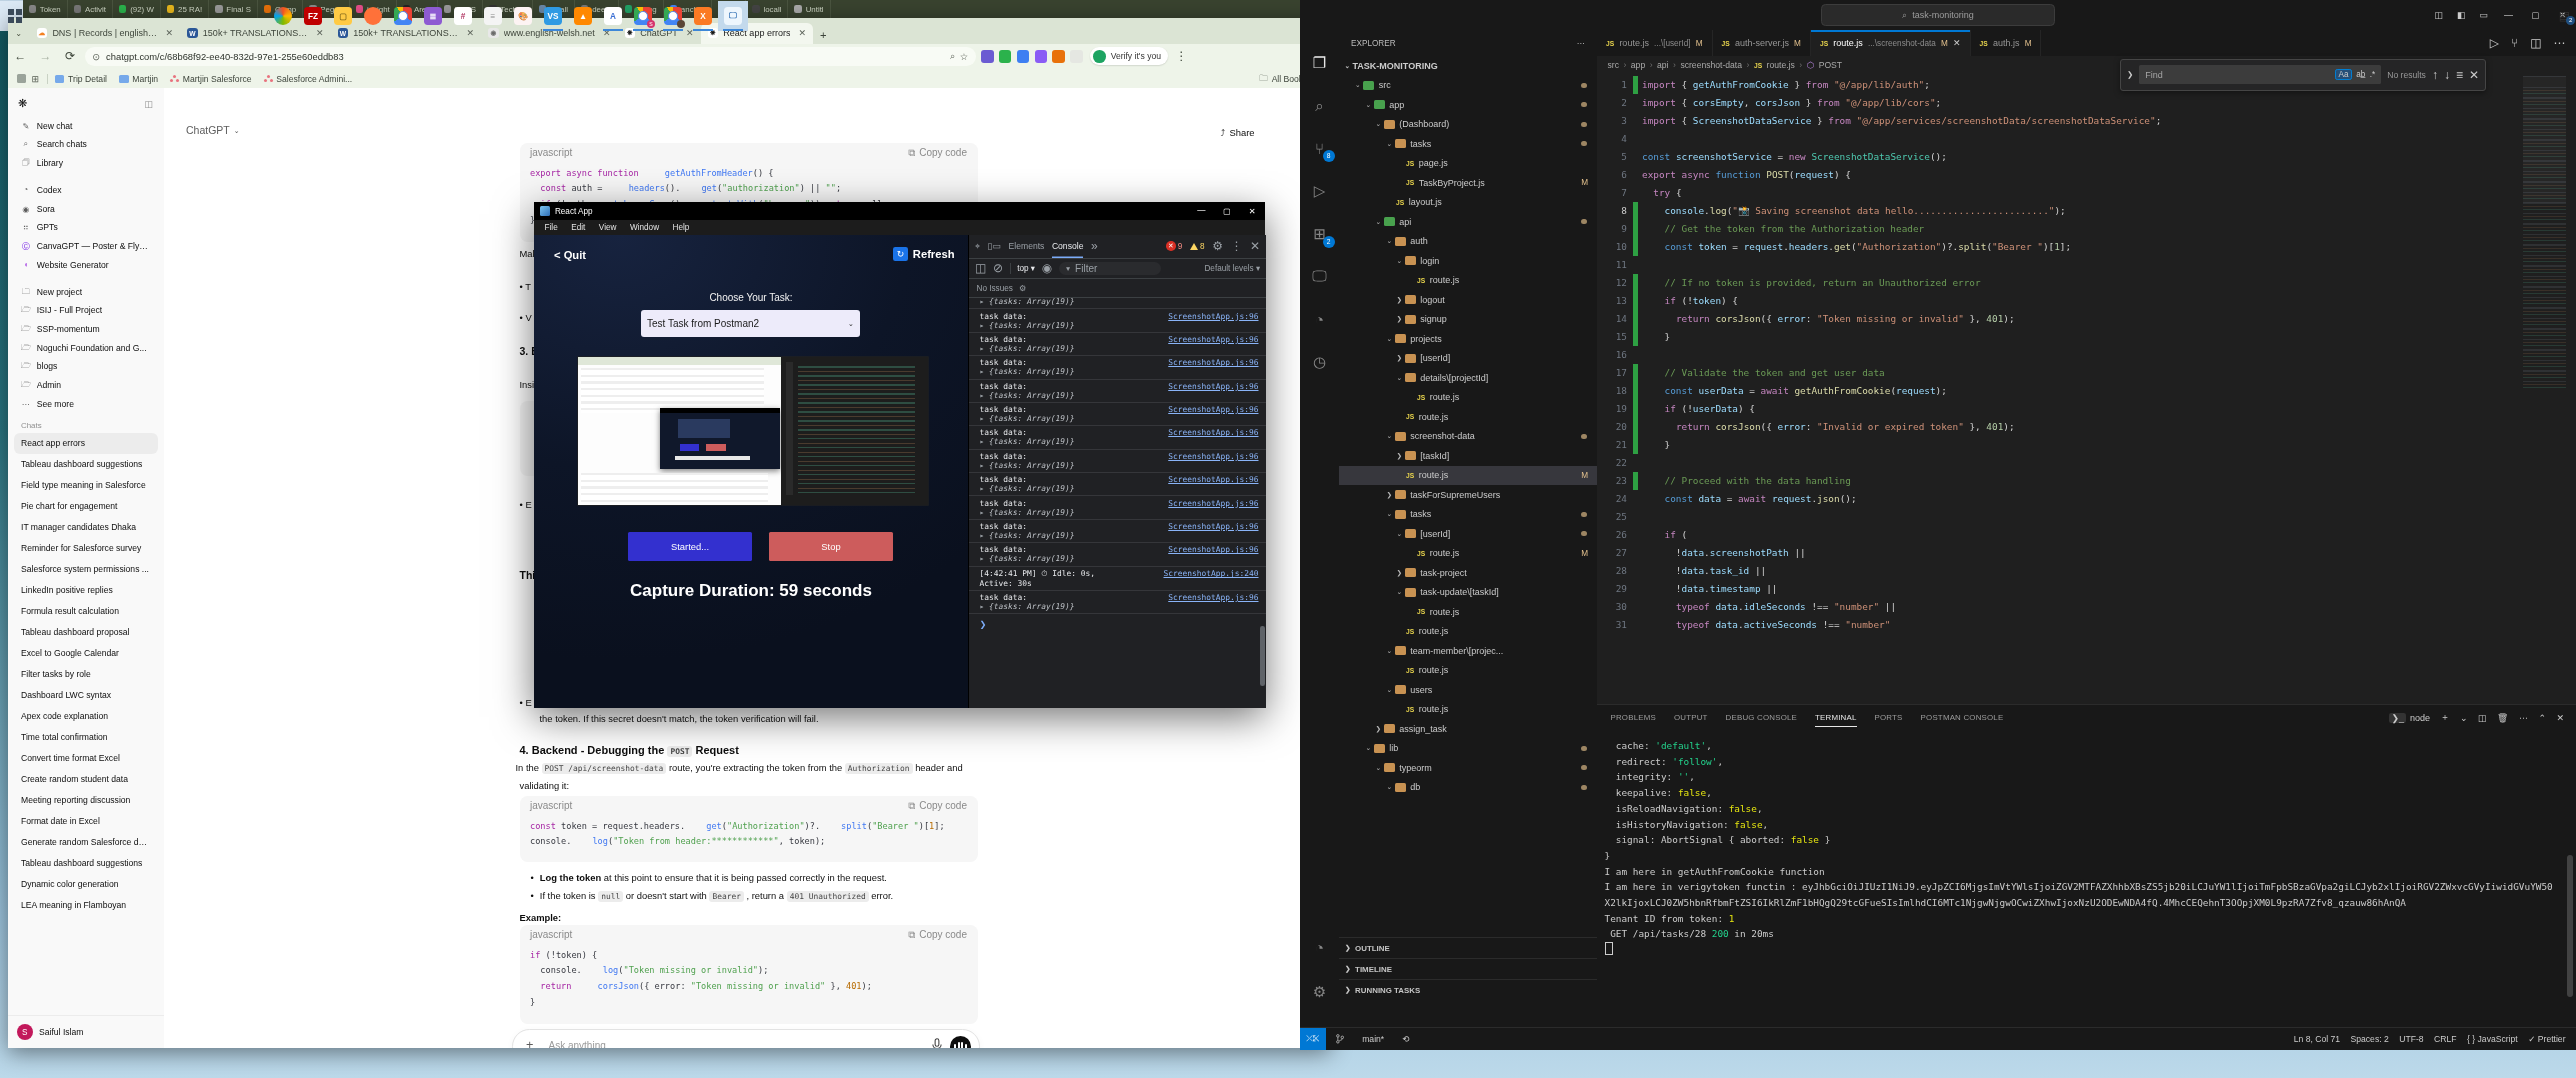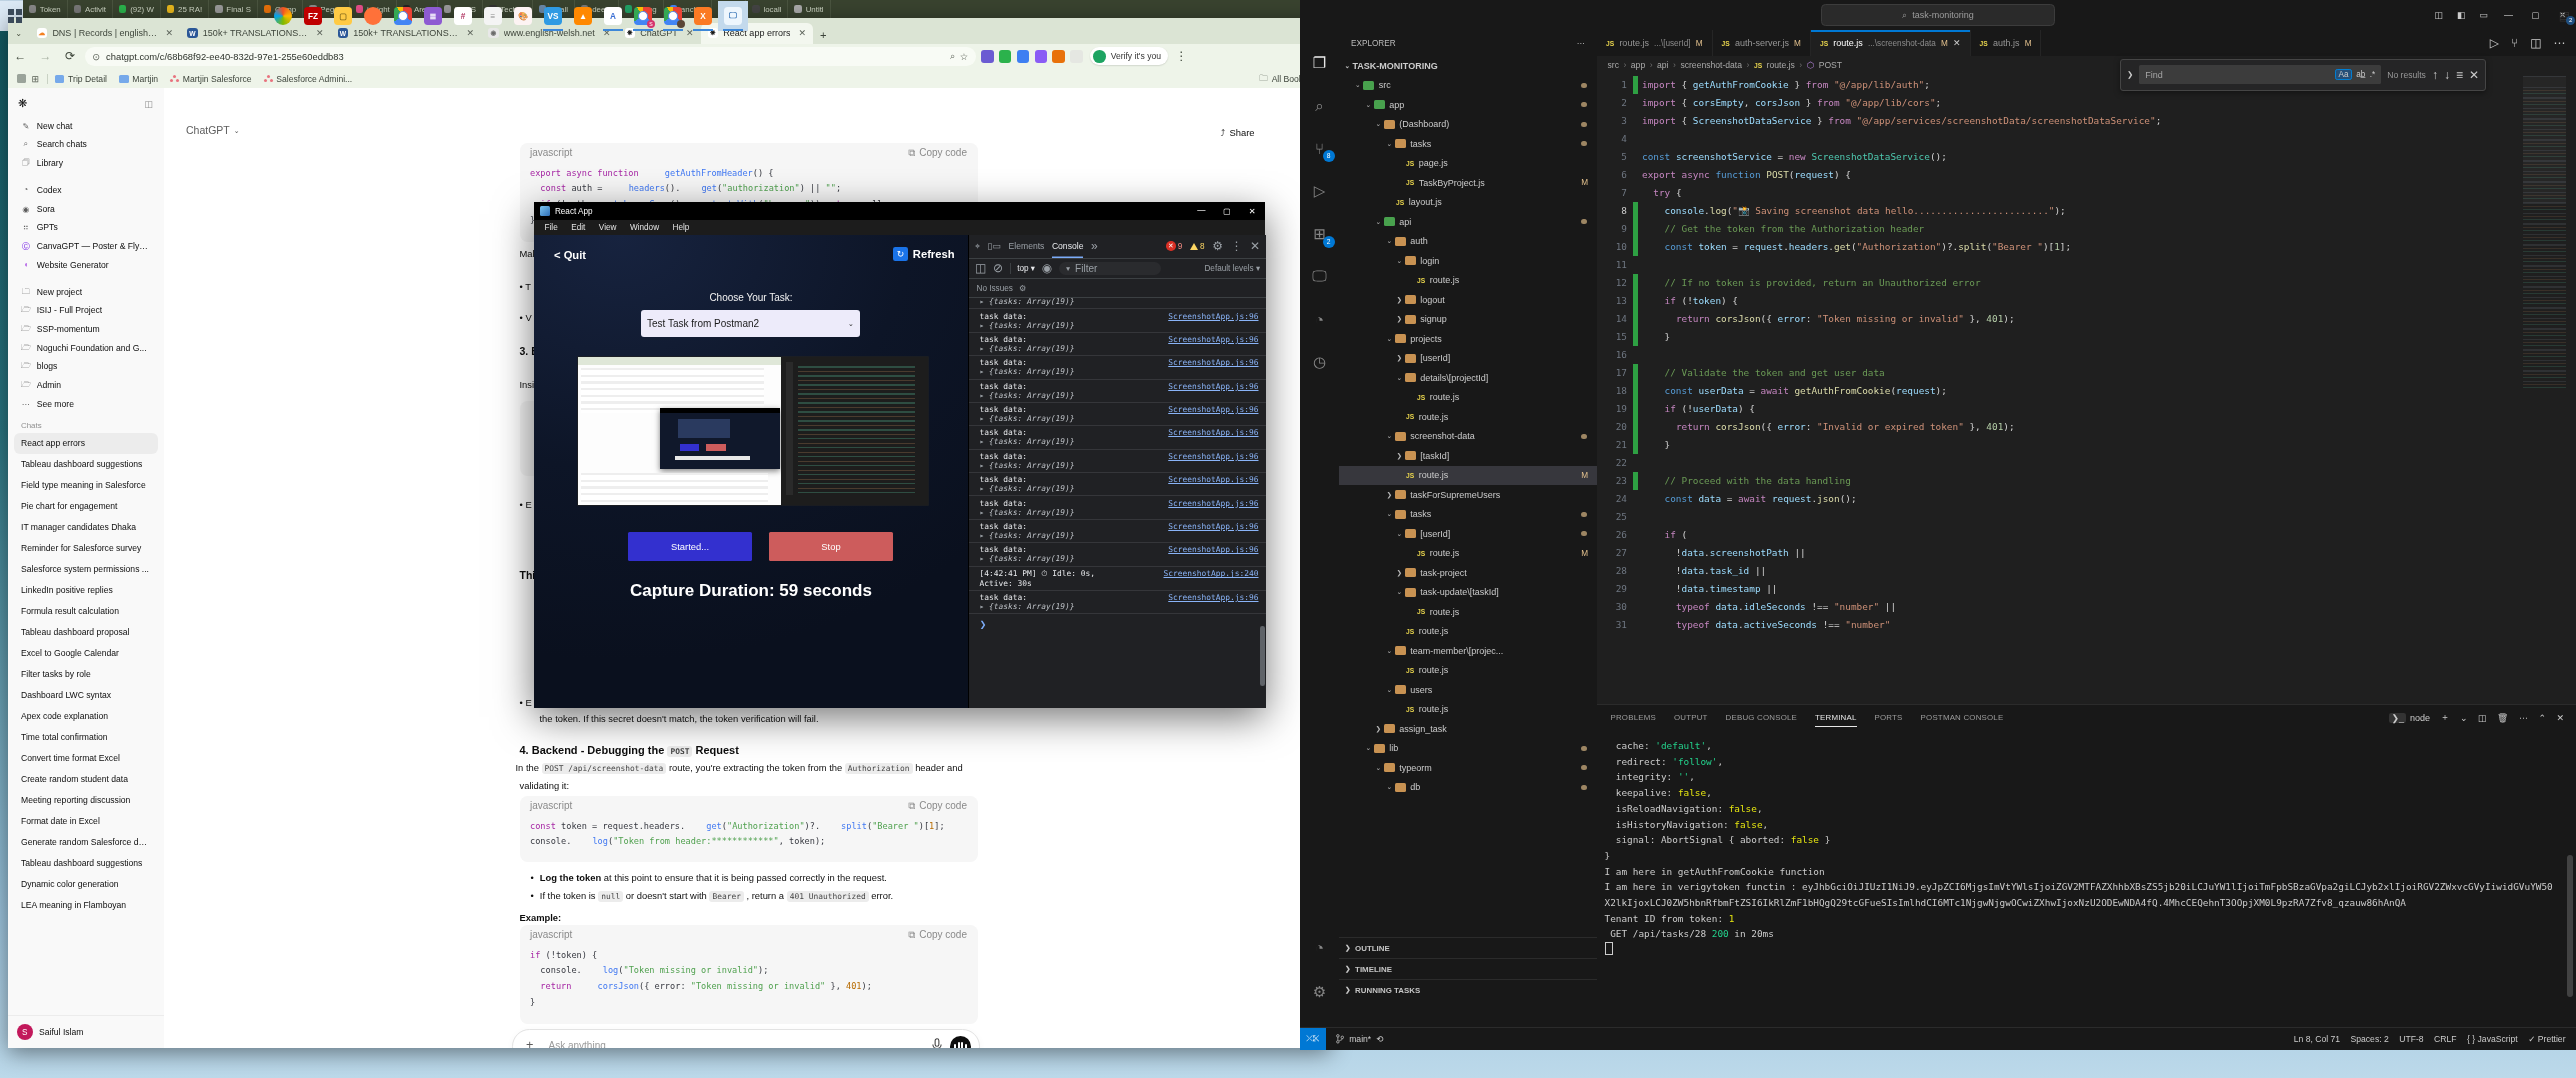--- a/index.html
+++ b/index.html
@@ -1135,21 +1135,21 @@
             <span>⋯</span>
             <span>⌃</span>
             <span>✕</span>
           </div>
         </div>
         <div class="mono" style="position: absolute; inset: 33px 22.5px 6px 7.5px; font-size: 9.4px; line-height: 15.7px; white-space: pre-wrap; word-break: break-all;"><div><span class="tw">  cache: </span><span class="tg">'default'</span><span class="tw">,</span></div><div><span class="tw">  redirect: </span><span class="tg">'follow'</span><span class="tw">,</span></div><div><span class="tw">  integrity: </span><span class="tg">''</span><span class="tw">,</span></div><div><span class="tw">  keepalive: </span><span class="ty">false</span><span class="tw">,</span></div><div><span class="tw">  isReloadNavigation: </span><span class="ty">false</span><span class="tw">,</span></div><div><span class="tw">  isHistoryNavigation: </span><span class="ty">false</span><span class="tw">,</span></div><div><span class="tw">  signal: AbortSignal { aborted: </span><span class="ty">false</span><span class="tw"> }</span></div><div><span class="tw">}</span></div><div><span class="tw">I am here in getAuthFromCookie function</span></div><div><span class="tw">I am here in verigytoken functin : eyJhbGciOiJIUzI1NiJ9.eyJpZCI6MjgsImVtYWlsIjoiZGV2MTFAZXhhbXBsZS5jb20iLCJuYW1lIjoiTmFpbSBzaGVpa2giLCJyb2xlIjoiRGV2ZWxvcGVyIiwidGVuYW50X2lkIjoxLCJ0ZW5hbnRfbmFtZSI6IkRlZmF1bHQgQ29tcGFueSIsImlhdCI6MTc1NjgwNjgwOCwiZXhwIjoxNzU2ODEwNDA4fQ.4MhcCEQehnT3OOpjXM0L9pzRA7Zfv8_qzauw86hAnQA</span></div><div><span class="tw">Tenant ID from token: </span><span class="ty">1</span></div><div><span class="tw"> GET /api/tasks/28 </span><span class="tg">200</span><span class="tw"> in 20ms</span></div><div><span style="display:inline-block;width:6px;height:11.2px;border:0.7px solid #ccc;"></span></div></div>
         <div class="abs" style="right: 3px; top: 150px; width: 6px; height: 142px; background: rgb(66, 66, 66); border-radius: 3px;"></div>
       </div>
       <div class="flex" style="position: absolute; left: 0px; bottom: 0px; width: 100%; height: 22.5px; background: rgb(24, 24, 24); border-top: 0.7px solid rgb(43, 43, 43);">
         <span style="width:25.5px;height:22.5px;background:#0078d4;color:#fff;display:flex;align-items:center;justify-content:center;font-size:8.2px;">⤫⤪</span>
-        <span class="stat-item flex" style="gap:5px;text-align:center;"><svg width="8.2" height="9.7" viewBox="0 0 11 13">
+        <span class="stat-item flex" style="gap:18px;text-align:center;"><svg width="8.2" height="9.7" viewBox="0 0 11 13">
             <circle cx="2.5" cy="2.5" r="1.7" fill="none" stroke="#ccc"></circle>
             <circle cx="2.5" cy="10.5" r="1.7" fill="none" stroke="#ccc"></circle>
             <circle cx="8.5" cy="4.5" r="1.7" fill="none" stroke="#ccc"></circle>
             <path d="M2.5 4.2v4.2M8.5 6.2c0 2-2.5 2.2-4 2.6" fill="none" stroke="#ccc"></path>
           </svg>main* <i style="font-style:normal;">⟲</i></span>
         <div class="flex" style="margin-left: auto; padding-right: 10.5px;">
           <span class="stat-item">Ln 8, Col 71</span>
           <span class="stat-item">Spaces: 2</span>
           <span class="stat-item">UTF-8</span>
           <span class="stat-item">CRLF</span>

